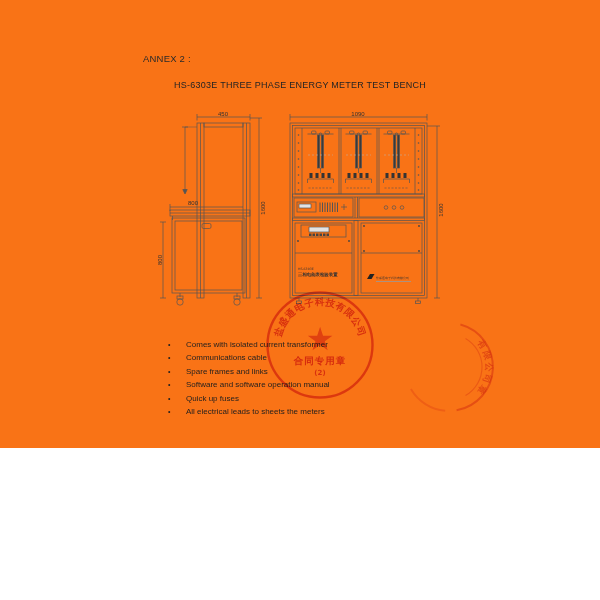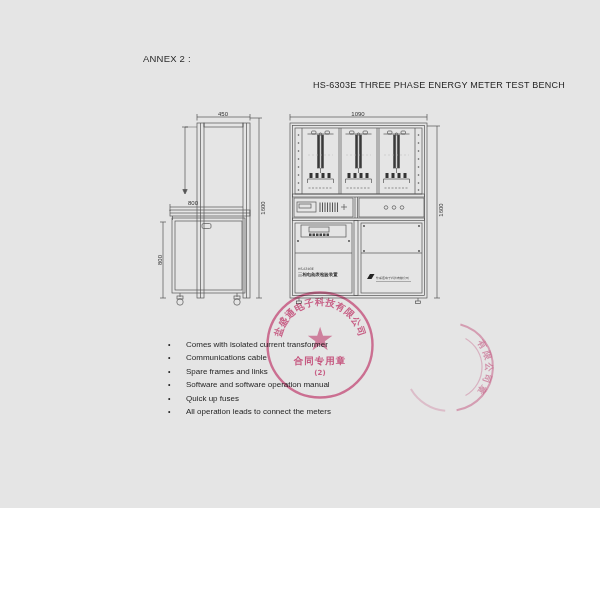--- a/index.html
+++ b/index.html
@@ -1,21 +1,21 @@
 <!DOCTYPE html>
 <html><head>
 <meta charset="utf-8">
 <style>
   html,body{margin:0;padding:0;background:#ffffff;}
   .page{
-    position:relative;width:600px;height:508px;background:#e5e5e5;
+    position:relative;width:600px;height:448px;background:#f97316;
     font-family:"Liberation Sans", sans-serif;color:#222;overflow:hidden;
   }
   .annex{position:absolute;left:143px;top:53px;font-size:9.5px;color:#2a2a2a;letter-spacing:.2px;}
-  .title{position:absolute;left:35px;top:80px;width:530px;text-align:right;font-size:9px;color:#242424;letter-spacing:.25px;}
+  .title{position:absolute;left:35px;top:80px;width:530px;text-align:center;font-size:9px;color:#242424;letter-spacing:.25px;}
   svg{position:absolute;}
   .side-view{left:155px;top:110px;}
   .front-view{left:283px;top:110px;}
   .stamp{mix-blend-mode:multiply;pointer-events:none;}
   .stamp-main{left:258px;top:284px;}
   .stamp-partial{left:395px;top:310px;}
   .features{position:absolute;left:160px;top:330px;width:330px;margin:8px;padding:0;list-style:none;}
   .features li{display:flex;align-items:baseline;font-size:8px;line-height:13.4px;color:#1f1f1f;}
   .features .bullet{width:18px;flex:0 0 18px;font-size:7px;color:#1f1f1f;}
   .dwg-line{stroke:#555;stroke-width:.7;fill:none;}
@@ -266,21 +266,21 @@
     <li>
         <span class="bullet">•</span>
         <span>Software and software operation manual</span>
       </li>
     <li>
         <span class="bullet">•</span>
         <span>Quick up fuses</span>
       </li>
     <li>
         <span class="bullet">•</span>
-        <span>All operation leads to connect the meters</span>
+        <span>All electrical leads to sheets the meters</span>
       </li>
   </ul>
 
   <svg class="stamp stamp-main" width="130" height="130" viewBox="0 0 130 130">
     <defs>
       <path id="arcMain" d="M22.6 54.1 A40 40 0 0 1 101.4 54.1" fill="none"></path>
     </defs>
     <circle cx="62" cy="61" r="52.5" fill="none" stroke="#d6457a" stroke-width="2.4" opacity="0.7"></circle>
     <text class="seal" font-size="9.5" letter-spacing="0.5" opacity="0.8">
       <textPath href="#arcMain" startOffset="50%" text-anchor="middle">盐盛通电子科技有限公司</textPath>

